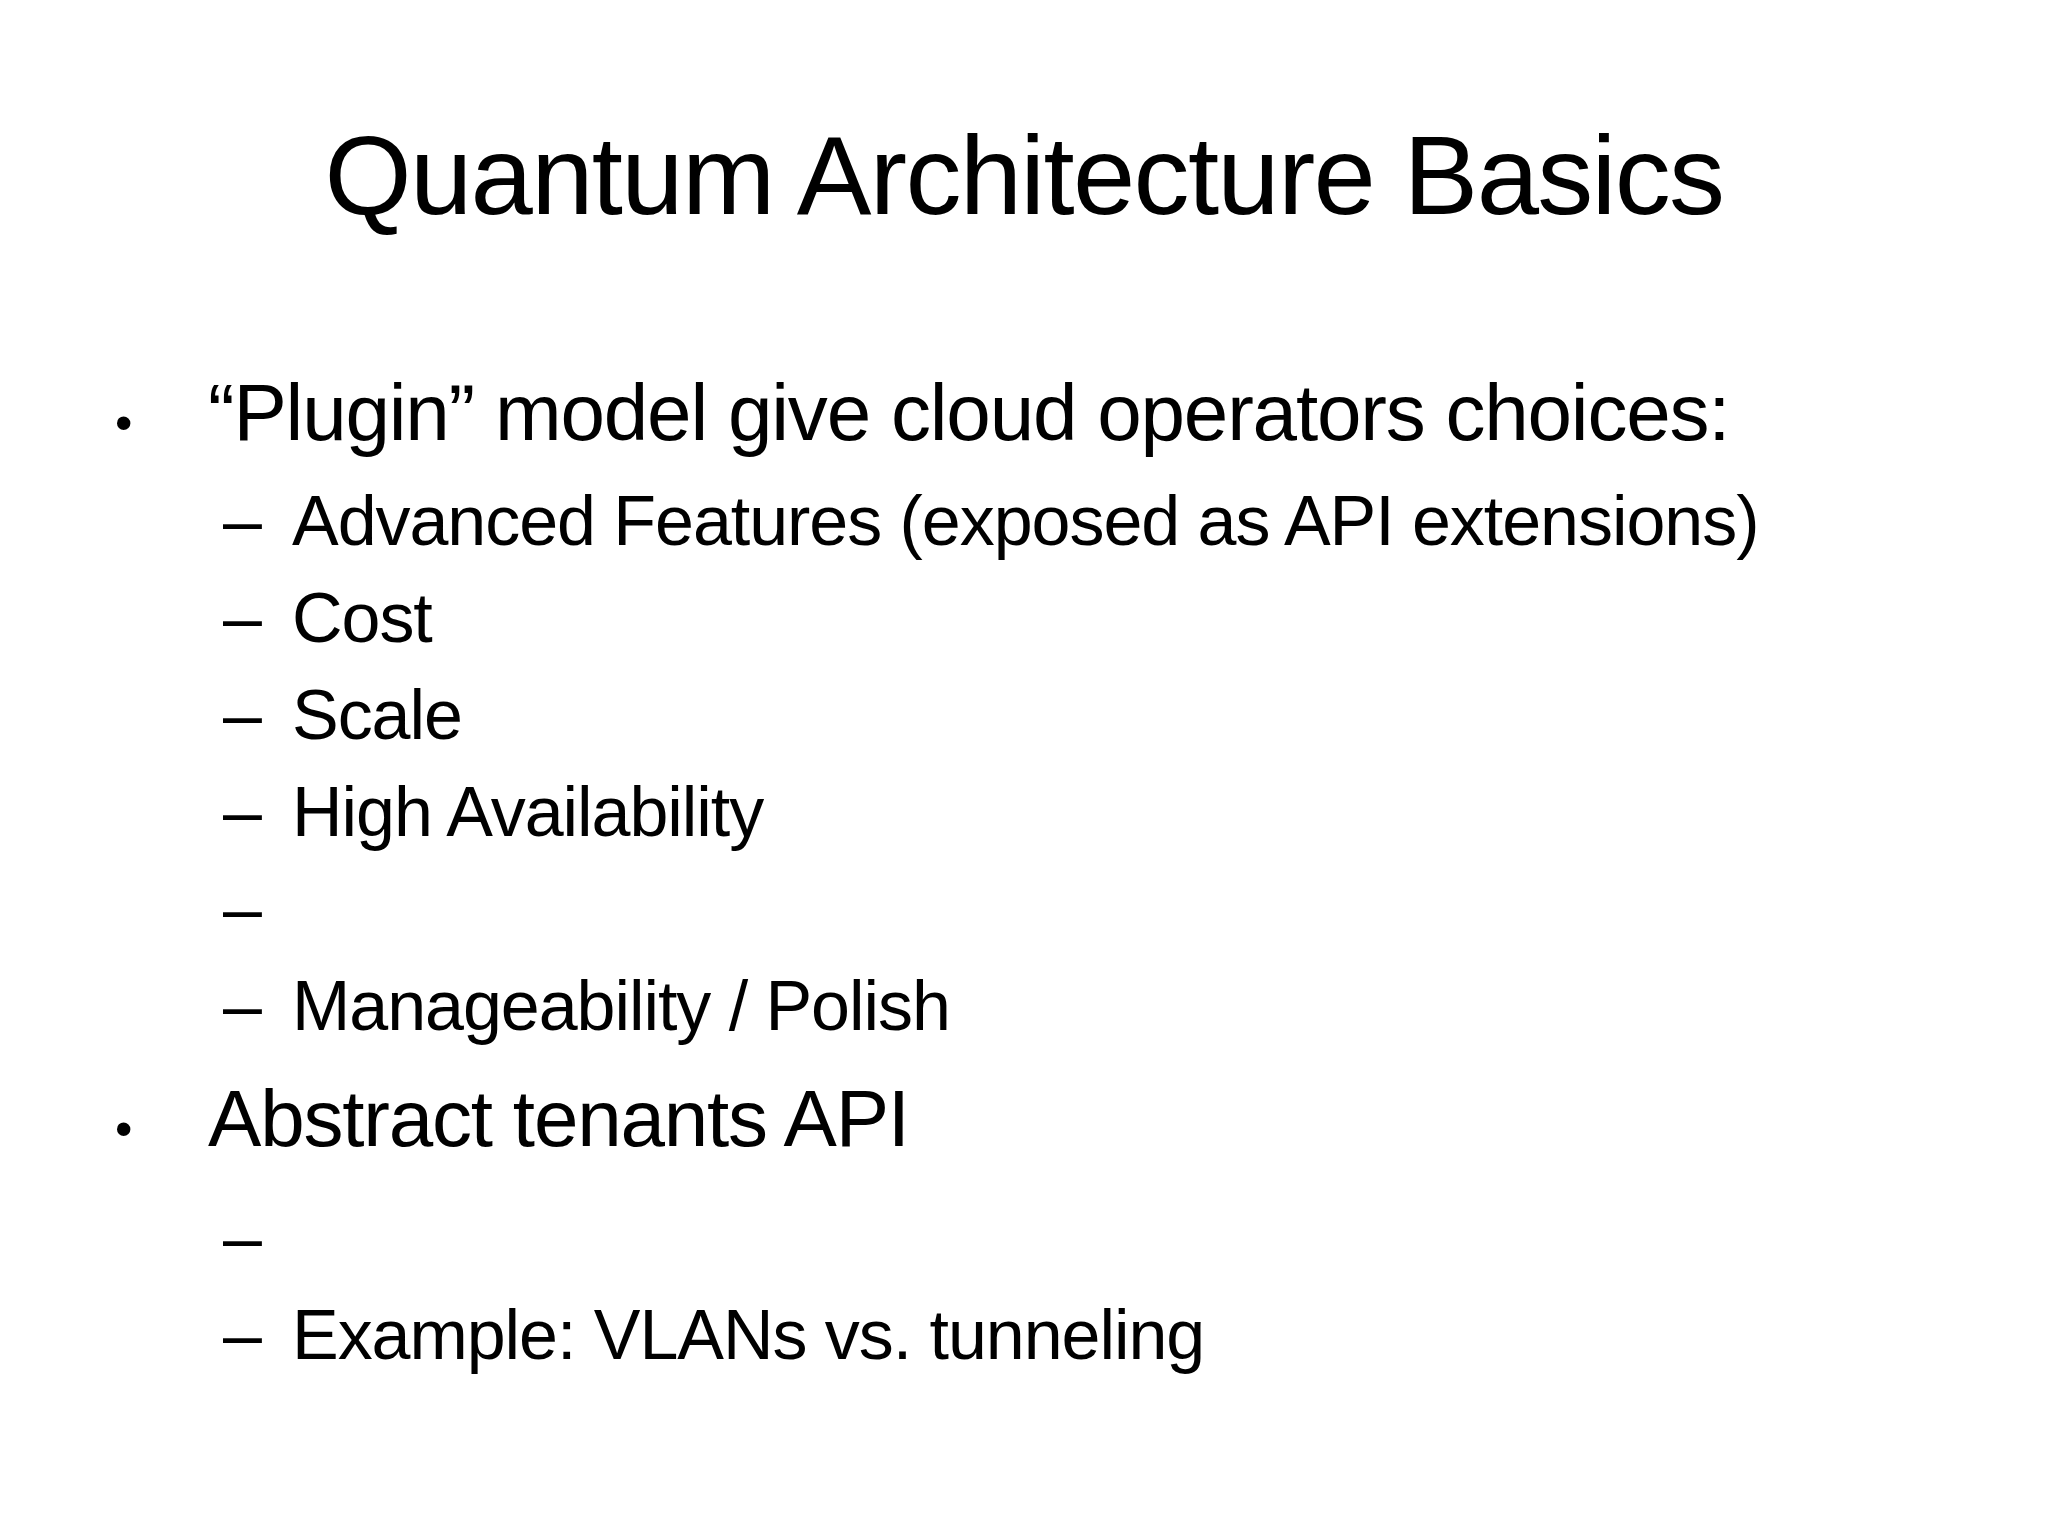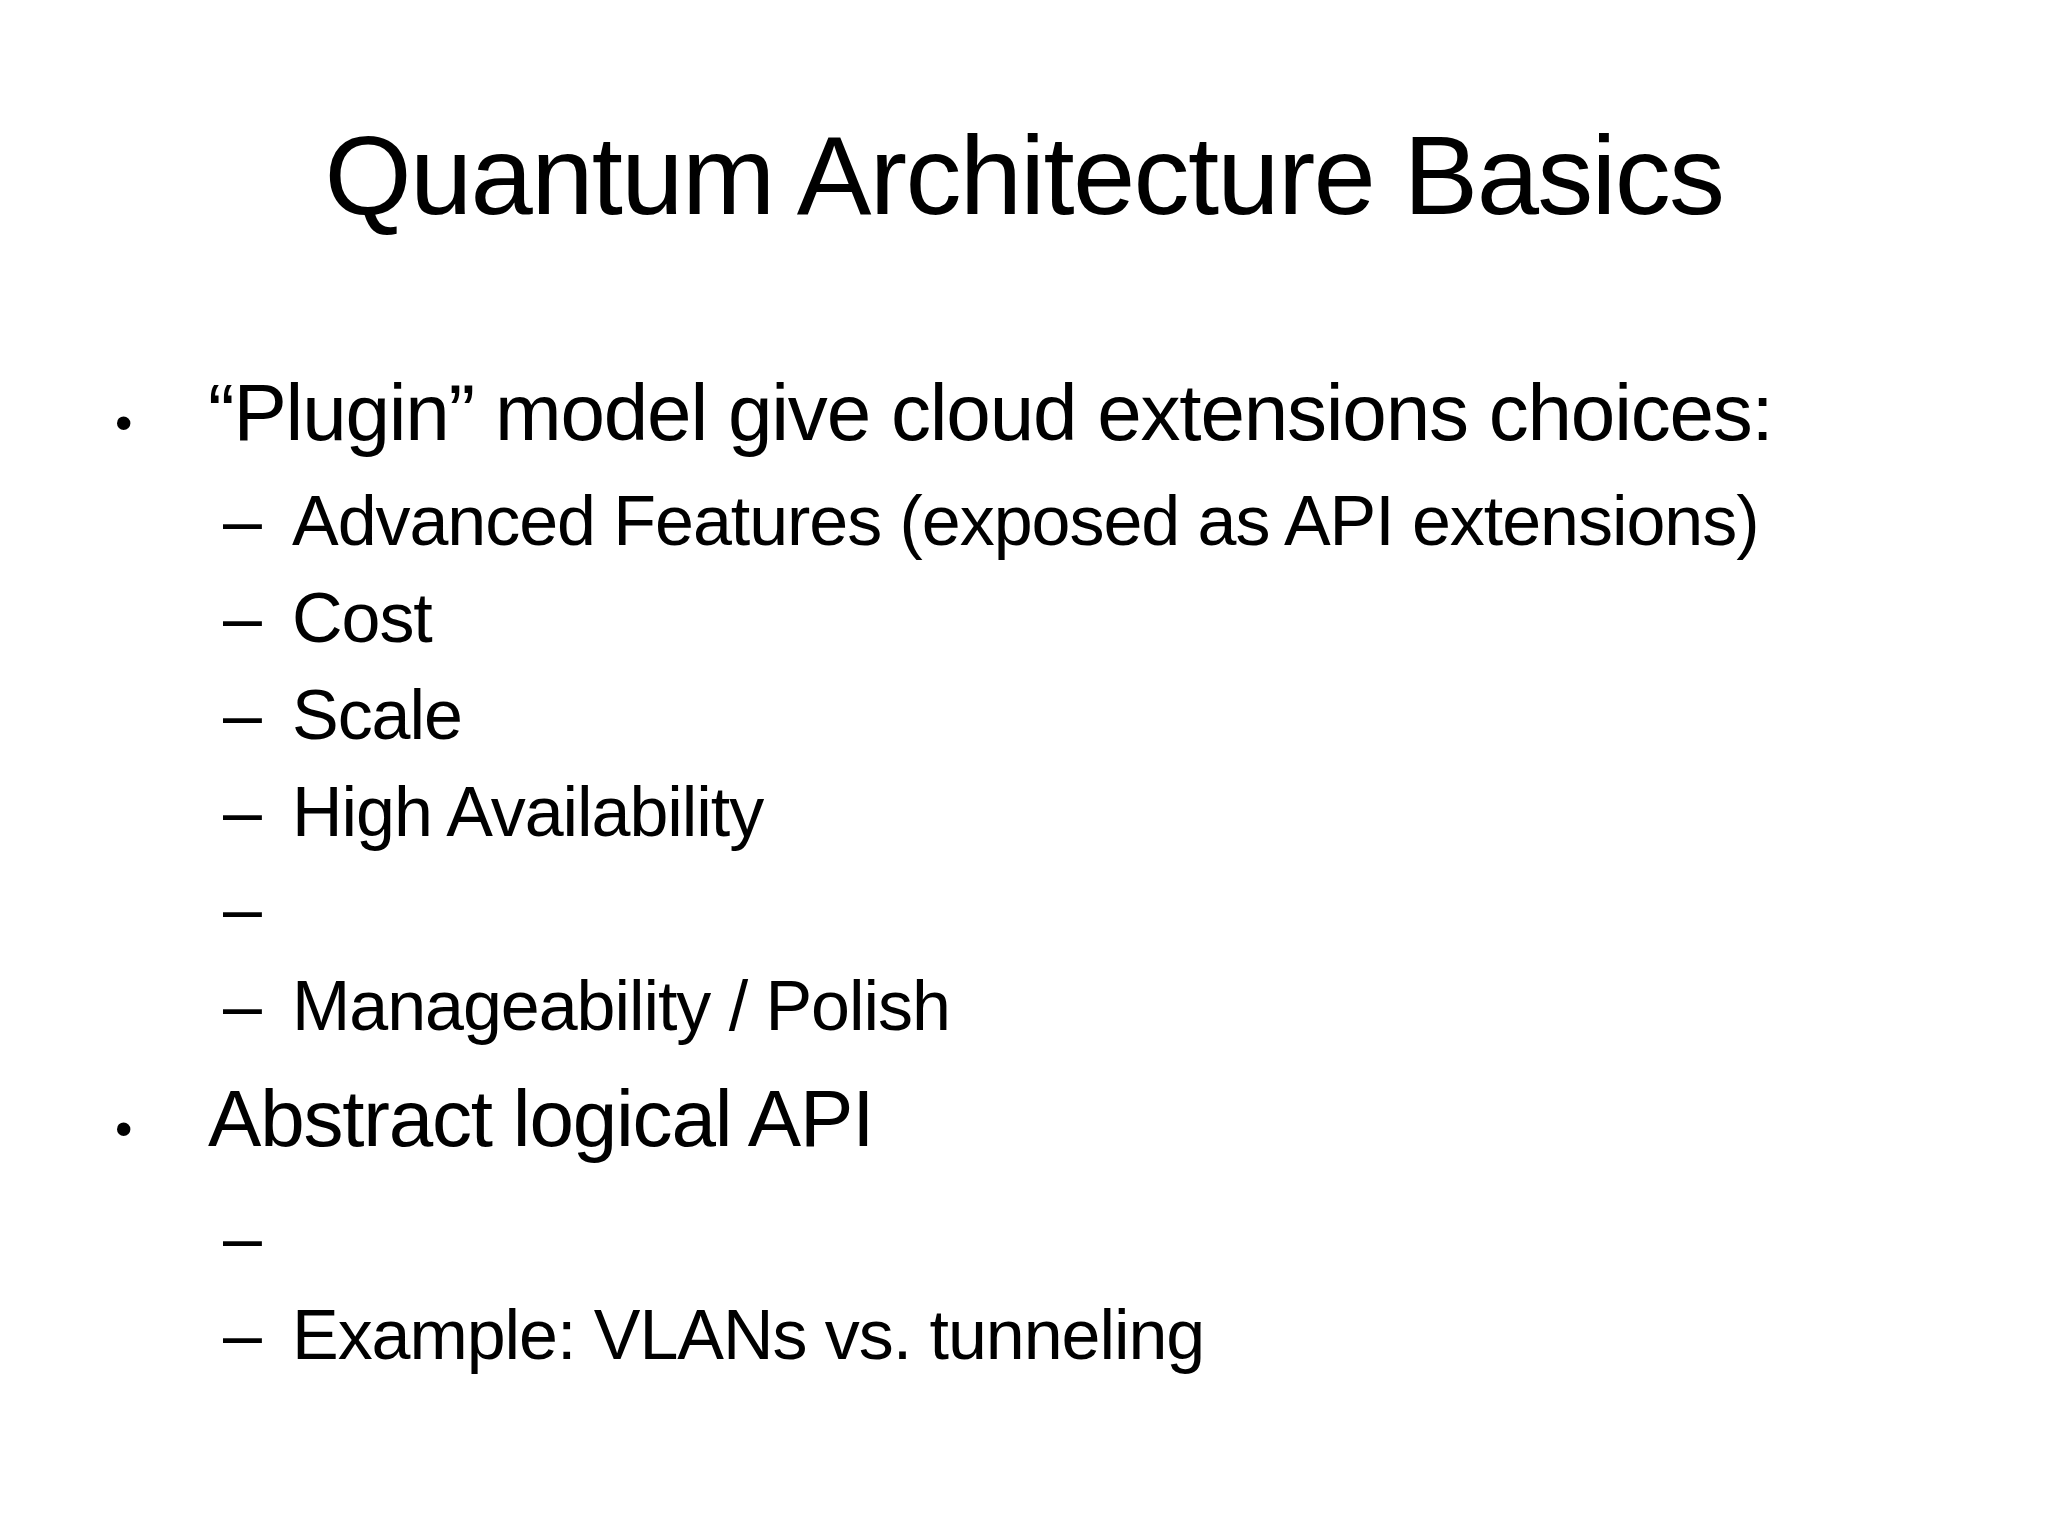--- a/index.html
+++ b/index.html
@@ -67,21 +67,21 @@
 <body>
 
 <div class="slide">
 
   <div class="slide-title">Quantum Architecture Basics</div>
 
   <div class="content">
 
     <div class="row lvl1">
       <span class="glyph">•</span>
-      <span>“Plugin” model give cloud extensions choices:</span>
+      <span>“Plugin” model give cloud operators choices:</span>
     </div>
 
     <div class="row lvl2">
       <span class="glyph">–</span>
       <span>Advanced Features (exposed as API extensions)</span>
     </div>
 
     <div class="row lvl2">
       <span class="glyph">–</span>
       <span>Cost</span>
@@ -101,21 +101,21 @@
       <span class="glyph">–</span>
     </div>
 
     <div class="row lvl2">
       <span class="glyph">–</span>
       <span>Manageability / Polish</span>
     </div>
 
     <div class="row lvl1 gap-before-b2">
       <span class="glyph">•</span>
-      <span>Abstract logical API</span>
+      <span>Abstract tenants API</span>
     </div>
 
     <div class="row lvl2 gap-after-b2">
       <span class="glyph">–</span>
     </div>
 
     <div class="row lvl2">
       <span class="glyph">–</span>
       <span>Example: VLANs vs. tunneling</span>
     </div>

